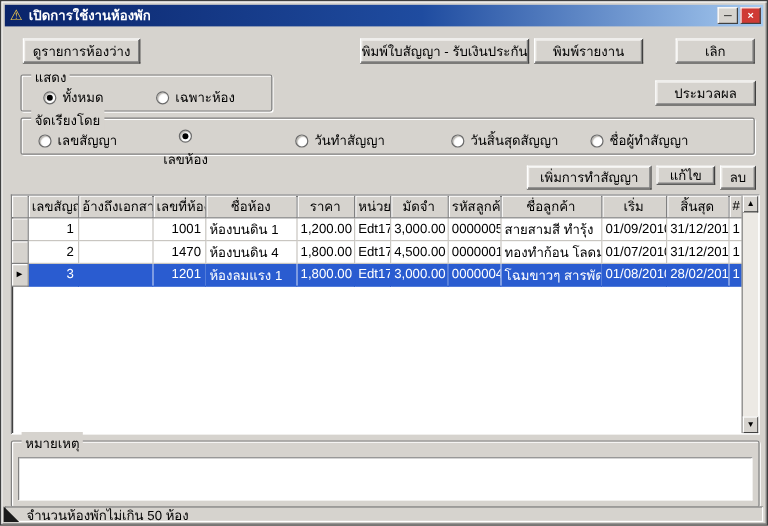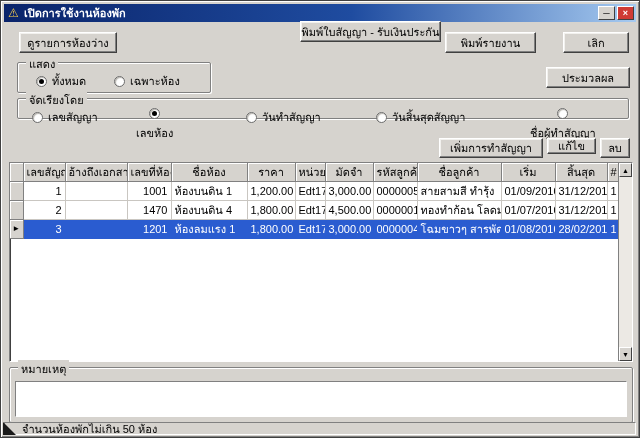--- a/index.html
+++ b/index.html
@@ -113,61 +113,61 @@
 <div class="window">
 
   <div class="titlebar">
     <span class="appicon">⚠</span>
     <span class="title">เปิดการใช้งานห้องพัก</span>
     <span class="tbtn">─</span>
     <span class="tbtn close">×</span>
   </div>
 
   <button class="btn" style="left:18px; top:31px; width:98px; height:21px;">ดูรายการห้องว่าง</button>
-  <button class="btn" style="left:299px; top:20px; width:141px; height:21px;">พิมพ์ใบสัญญา - รับเงินประกัน</button>
+  <button class="btn" style="left:299px; top:31px; width:141px; height:21px;">พิมพ์ใบสัญญา - รับเงินประกัน</button>
   <button class="btn" style="left:444px; top:31px; width:91px; height:21px;">พิมพ์รายงาน</button>
   <button class="btn" style="left:562px; top:31px; width:66px; height:21px;">เลิก</button>
 
-  <div class="groupbox" style="left:16px; top:61px; width:194px; height:31px;">
+  <div class="groupbox" style="left:16px; top:61px; width:210px; height:31px;">
     <span class="legend">แสดง</span>
     <span class="radiowrap" style="left:18px;">
       <span class="radio checked">
           <span class="dot"></span>
         </span>
       <span>ทั้งหมด</span>
     </span>
-    <span class="radiowrap" style="left:96px;">
+    <span class="radiowrap" style="left:112px;">
       <span class="radio"></span>
       <span>เฉพาะห้อง</span>
     </span>
   </div>
 
   <button class="btn" style="left:545px; top:66px; width:84px; height:21px;">ประมวลผล</button>
 
-  <div class="groupbox" style="left:16px; top:97px; width:612px; height:21px;">
+  <div class="groupbox" style="left:16px; top:97px; width:612px; height:31px;">
     <span class="legend">จัดเรียงโดย</span>
     <span class="radiowrap" style="left:14px;">
       <span class="radio"></span>
       <span>เลขสัญญา</span>
     </span>
     <span class="radiowrap" style="left:118px;flex-direction:column;">
       <span class="radio checked">
           <span class="dot"></span>
         </span>
       <span>เลขห้อง</span>
     </span>
     <span class="radiowrap" style="left:228px;">
       <span class="radio"></span>
       <span>วันทำสัญญา</span>
     </span>
     <span class="radiowrap" style="left:358px;">
       <span class="radio"></span>
       <span>วันสิ้นสุดสัญญา</span>
     </span>
-    <span class="radiowrap" style="left:512px;flex-direction:column;">
+    <span class="radiowrap" style="left:474px;">
       <span class="radio"></span>
       <span>ชื่อผู้ทำสัญญา</span>
     </span>
   </div>
 
   <button class="btn" style="left:438px; top:137px; width:104px; height:20px;">เพิ่มการทำสัญญา</button>
   <button class="btn" style="left:546px; top:137px; width:49px; height:16px;">แก้ไข</button>
   <button class="btn" style="left:599px; top:137px; width:30px; height:20px;">ลบ</button>
 
   <div class="grid">

